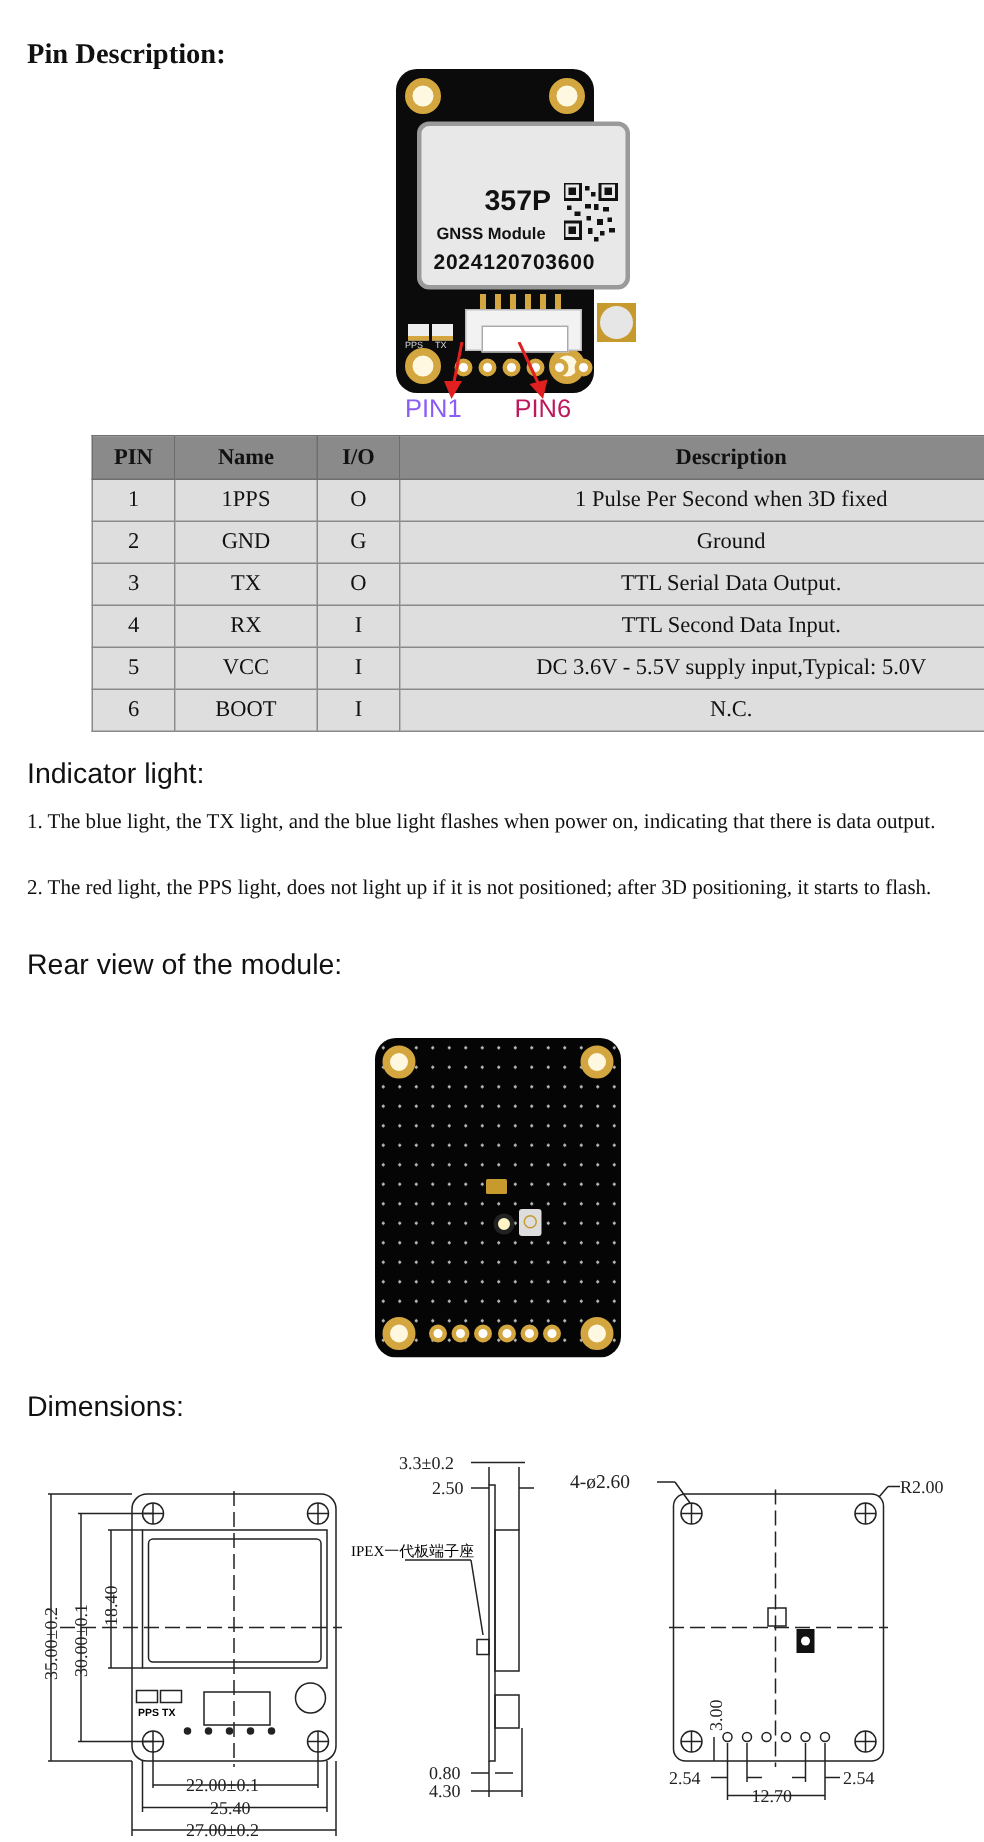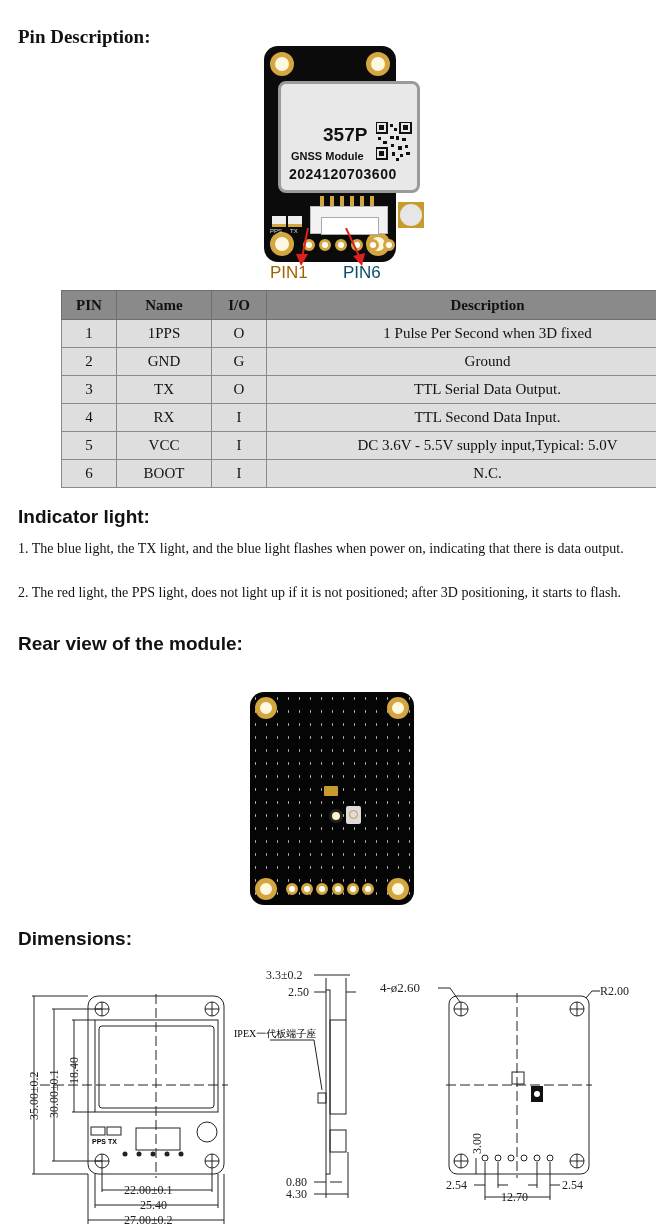--- a/index.html
+++ b/index.html
@@ -1,19 +1,19 @@
 <!DOCTYPE html>
 <html><head>
 <meta charset="utf-8">
 <style>
   html,body{margin:0;padding:0;background:#ffffff;}
   body{width:656px;height:1228px;position:relative;overflow:hidden;font-family:"Liberation Serif",serif;color:#111;}
   .abs{position:absolute;}
   .h-serif{font-family:"Liberation Serif",serif;font-weight:bold;font-size:19px;margin-top:22px;}
-  .h-sans{font-family:"Liberation Sans",sans-serif;font-size:19px;font-weight:bold;}
+  .h-sans{font-family:"Liberation Sans",sans-serif;font-size:19px;font-weight:normal;}
   .para{font-family:"Liberation Serif",serif;font-size:14px;line-height:22px;}
   table.pins{border-collapse:collapse;position:absolute;left:61px;top:290px;width:648px;font-family:"Liberation Serif",serif;font-size:15px;}
   table.pins th{background:#8a8a8a;color:#111;font-weight:bold;height:26px;border:1px solid #6e6e6e;}
   table.pins td{background:#dedede;height:25px;text-align:center;border:1px solid #8a8a8a;}
   .pcb{background:#0b0b0b;border-radius:14px;}
   .hole{position:absolute;border-radius:50%;background:#fff8e0;border:5px solid #d4a640;box-sizing:border-box;}
   .pad{position:absolute;width:12px;height:12px;border-radius:50%;background:#fff;border:3px solid #d4a640;box-sizing:border-box;}
   .dim{font-family:"Liberation Serif",serif;font-size:12px;fill:#222;}
 </style>
 </head>
@@ -75,22 +75,22 @@
   <div class="pad" style="left:103px;top:193px;"></div>
   <div class="pad" style="left:119px;top:193px;"></div>
 </div>
 
 <svg class="abs" style="left:280px;top:228px;" width="100" height="40">
   <line x1="28" y1="0" x2="22" y2="30" stroke="#e02020" stroke-width="2"></line>
   <polygon points="16,26 28,26 21,38" fill="#e02020"></polygon>
   <line x1="66" y1="0" x2="80" y2="30" stroke="#e02020" stroke-width="2"></line>
   <polygon points="73,28 85,25 82,38" fill="#e02020"></polygon>
 </svg>
-<div class="abs" style="left:270px;top:263px;font-family:'Liberation Sans',sans-serif;font-size:17px;color:#a16207;">PIN1</div>
-<div class="abs" style="left:343px;top:263px;font-family:'Liberation Sans',sans-serif;font-size:17px;color:#0c4a6e;">PIN6</div>
+<div class="abs" style="left:270px;top:263px;font-family:'Liberation Sans',sans-serif;font-size:17px;color:#8b5cf6;">PIN1</div>
+<div class="abs" style="left:343px;top:263px;font-family:'Liberation Sans',sans-serif;font-size:17px;color:#be185d;">PIN6</div>
 
 <table class="pins">
   <thead>
     <tr>
       <th style="width:52px;">PIN</th>
       <th style="width:92px;">Name</th>
       <th style="width:52px;">I/O</th>
       <th>Description</th>
     </tr>
   </thead>

